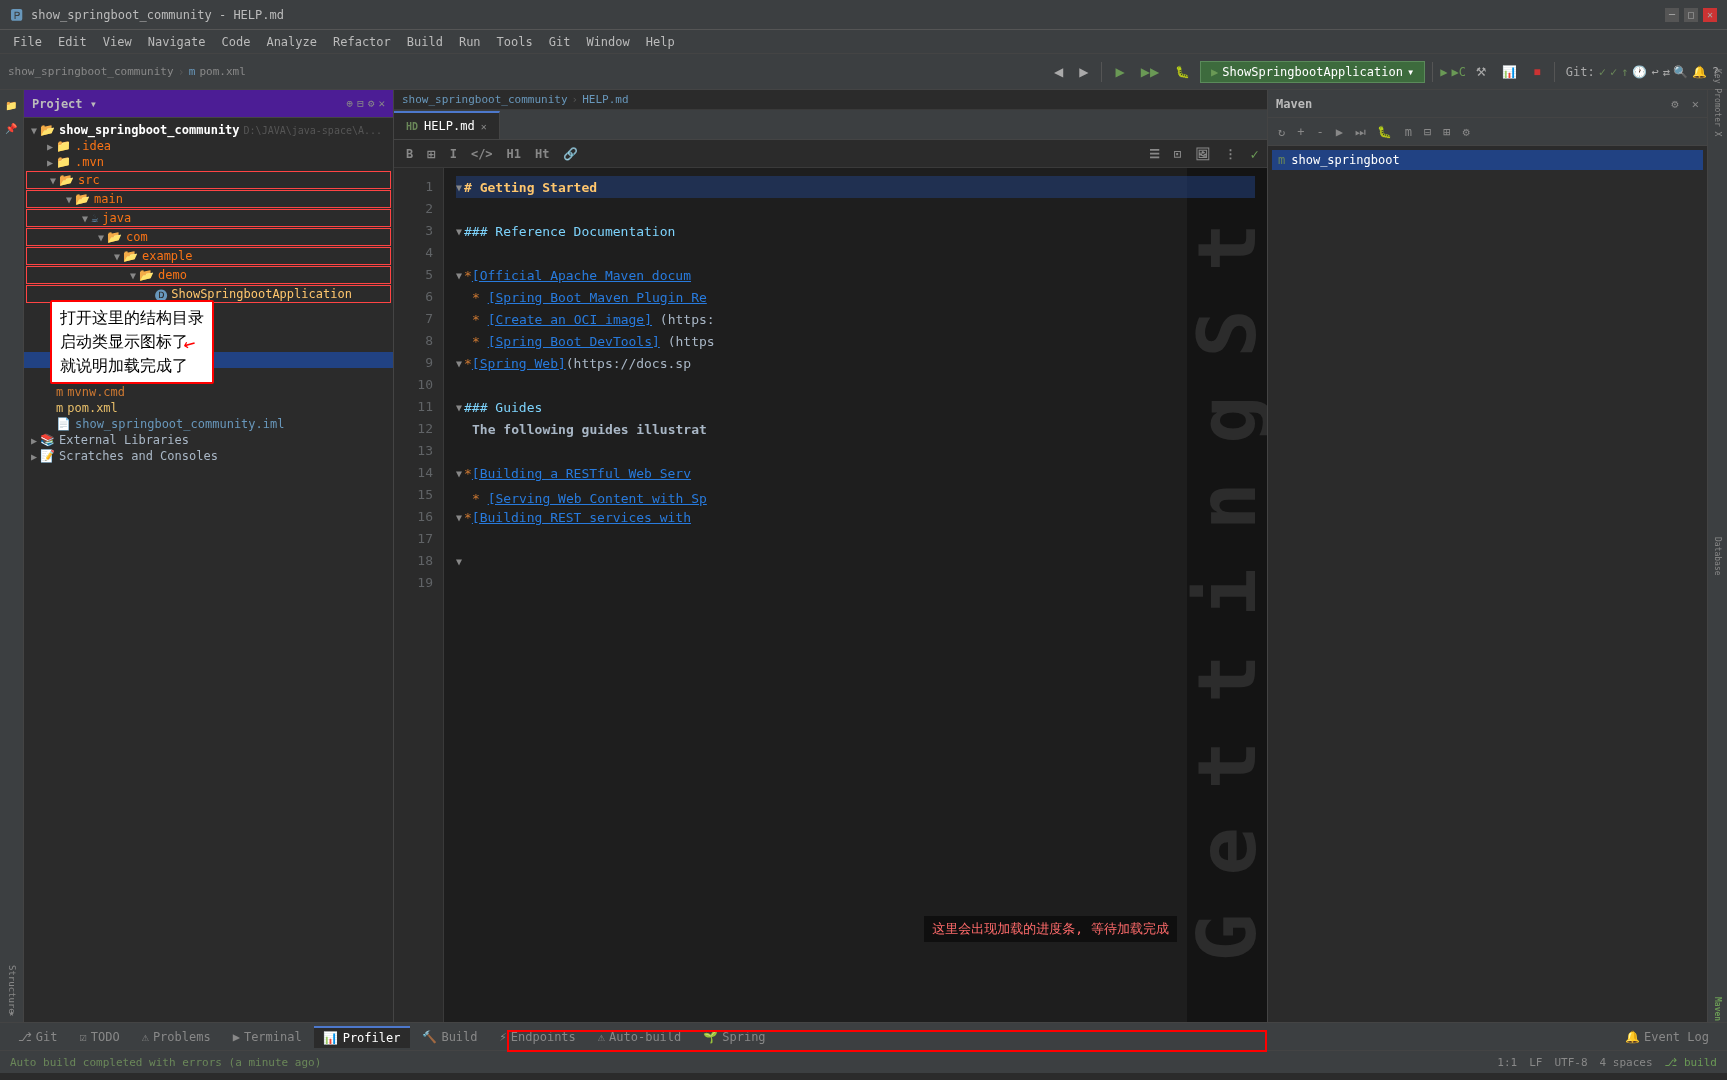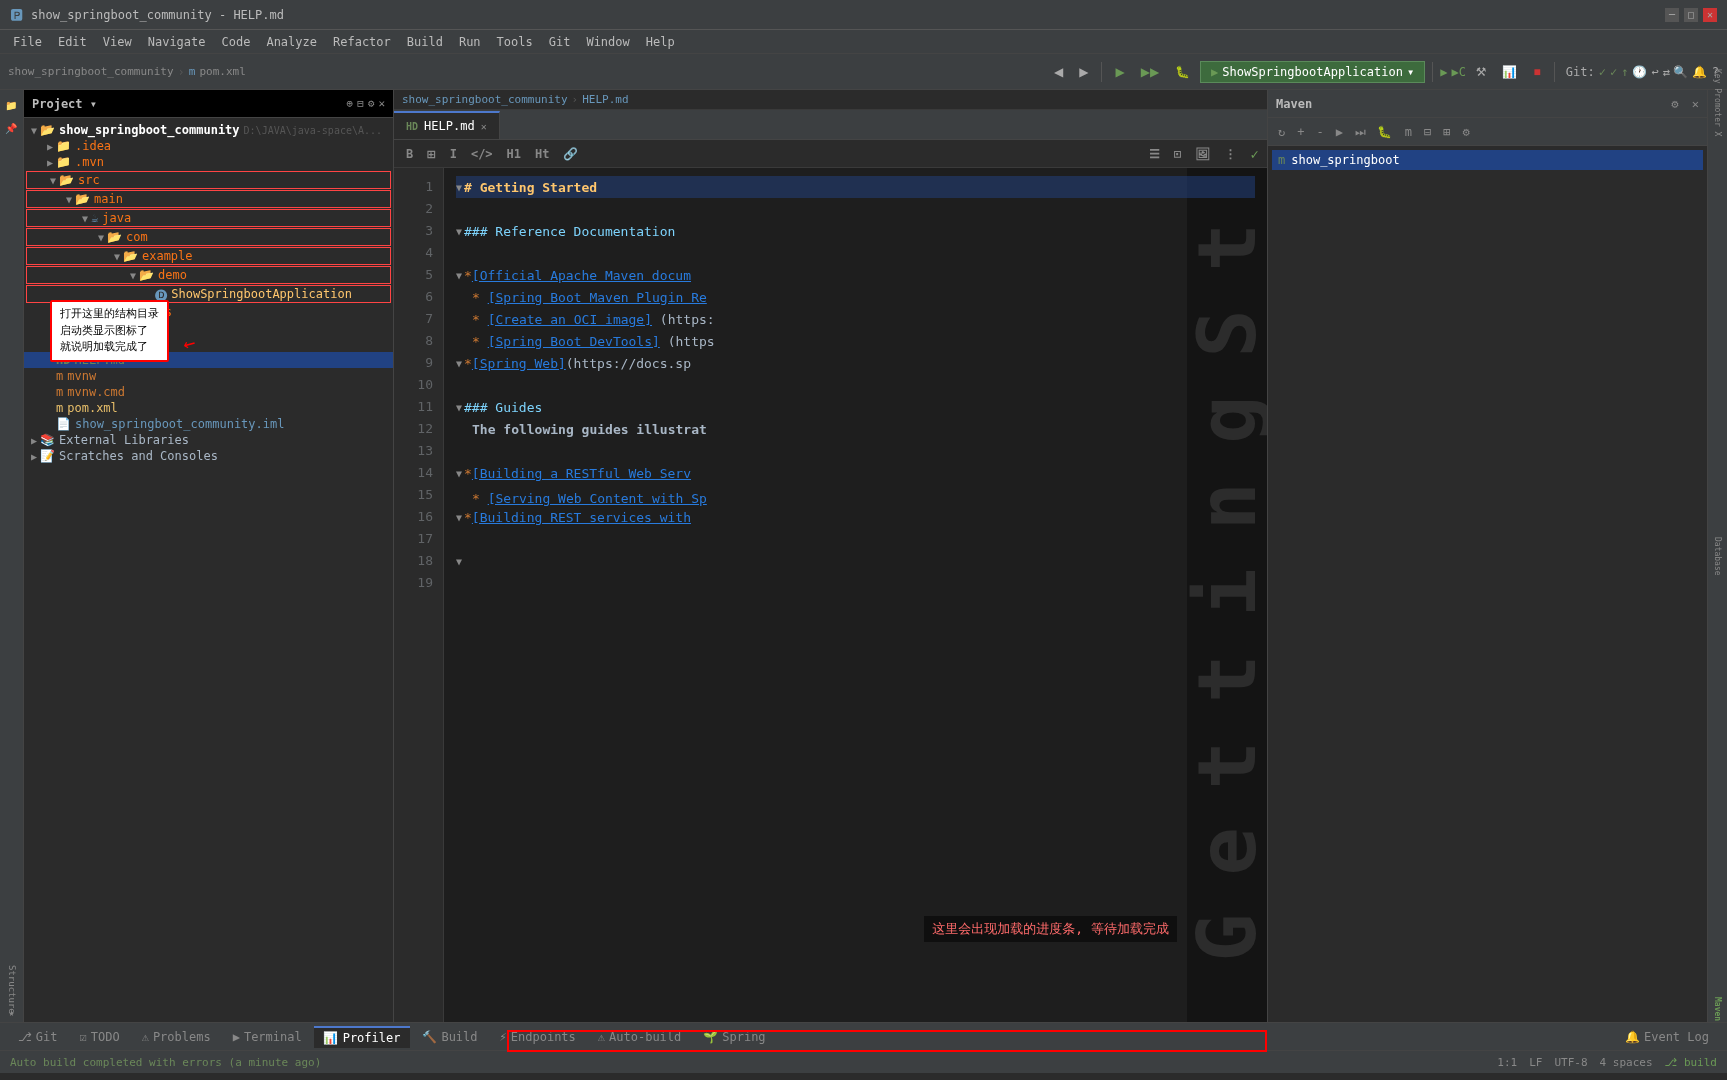--- a/index.html
+++ b/index.html
@@ -144,21 +144,21 @@
     
     #project-panel {
       width: 370px;
       background: #2b2b2b;
       border-right: 1px solid #444;
       display: flex;
       flex-direction: column;
     }
     #project-panel-header {
       height: 28px;
-      background: #000000;
+      background: #4c1d95;
       display: flex;
       align-items: center;
       padding: 0 8px;
       gap: 6px;
       border-bottom: 1px solid #444;
     }
     #project-panel-header .panel-title {
       color: #bbb;
       font-size: 12px;
       font-weight: bold;
@@ -216,21 +216,21 @@
       left: 50px;
       top: 210px;
       background: #fff;
       border: 2px solid #ff0000;
       padding: 4px 8px;
       z-index: 100;
       border-radius: 2px;
     }
     #annotation-box .ann-text {
       color: #000;
-      font-size: 11px;
+      font-size: 16px;
       line-height: 1.5;
     }
     .red-arrow {
       position: absolute;
       left: 185px;
       top: 240px;
       color: red;
       font-size: 20px;
       z-index: 101;
       transform: rotate(30deg);

